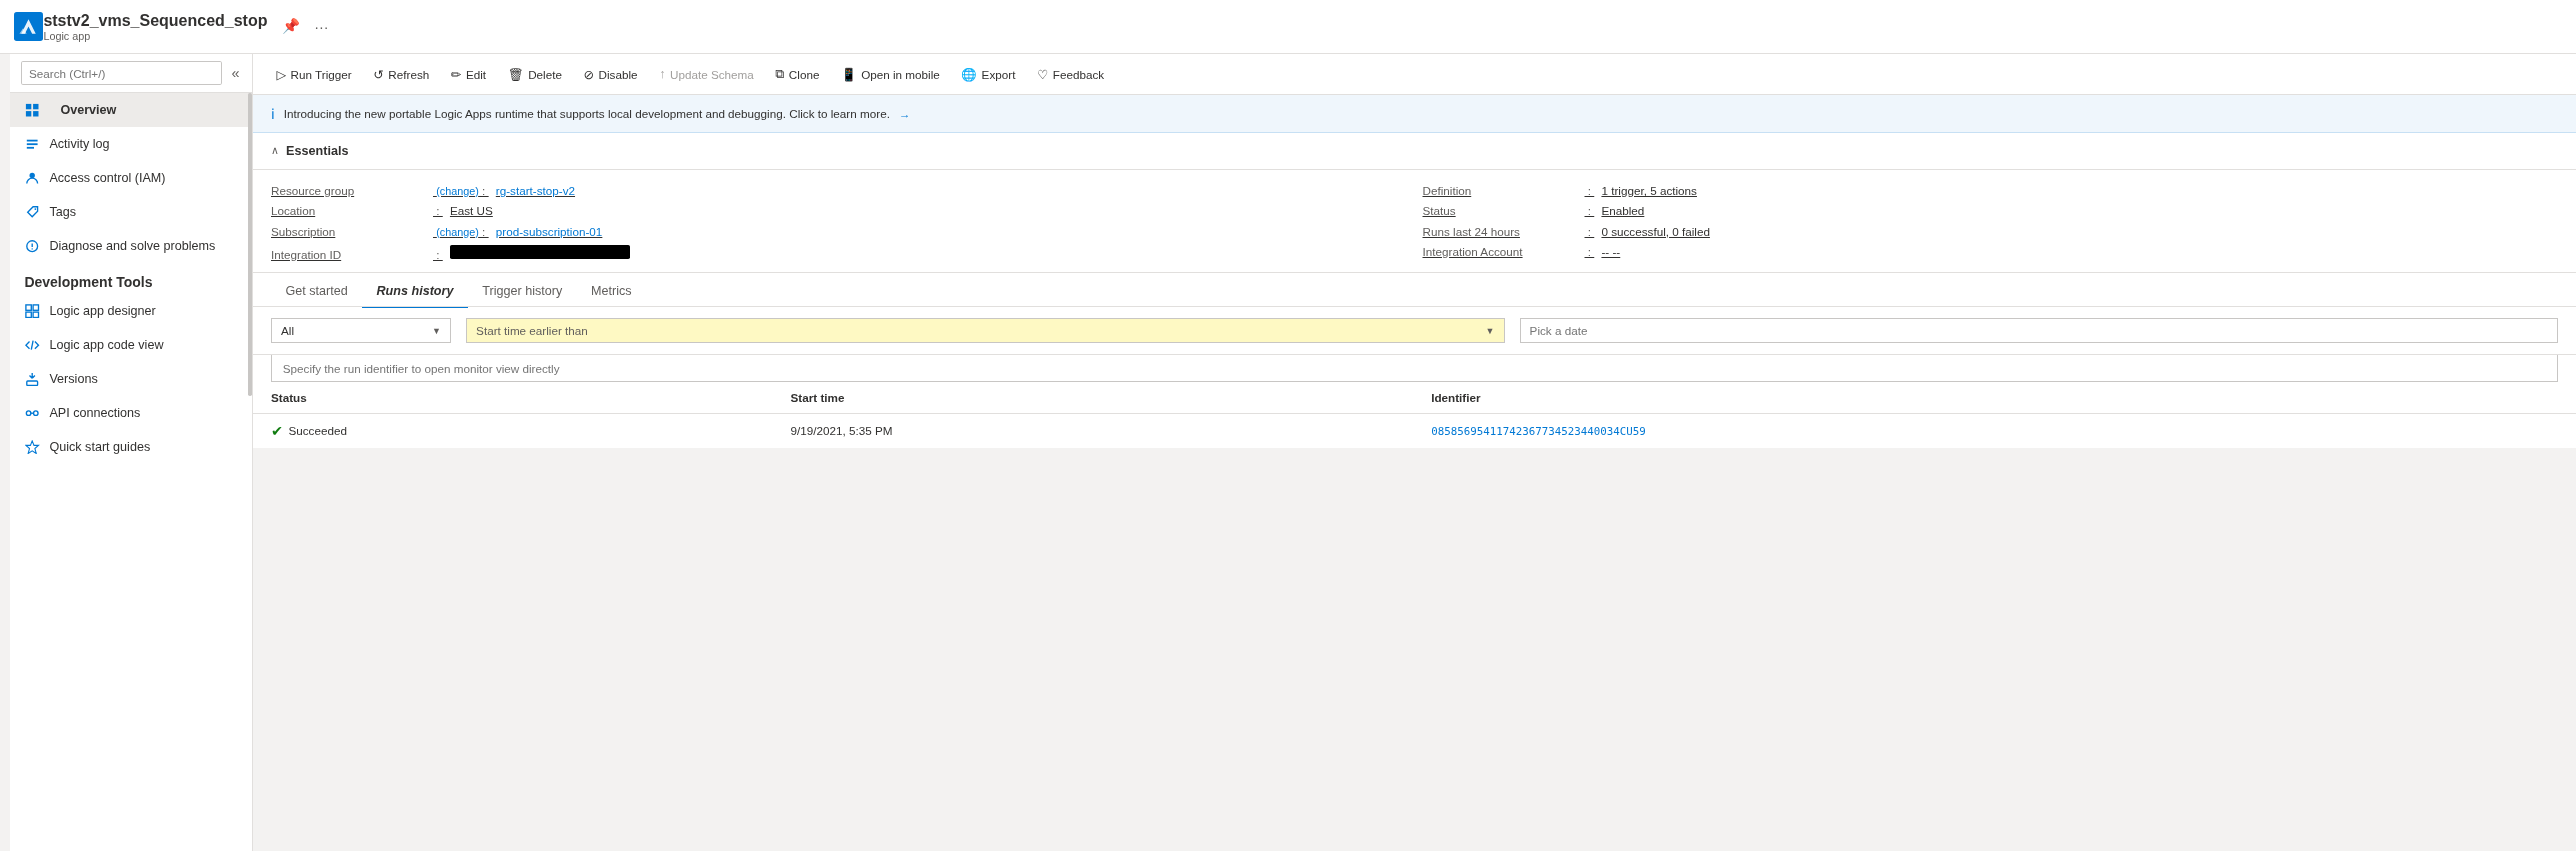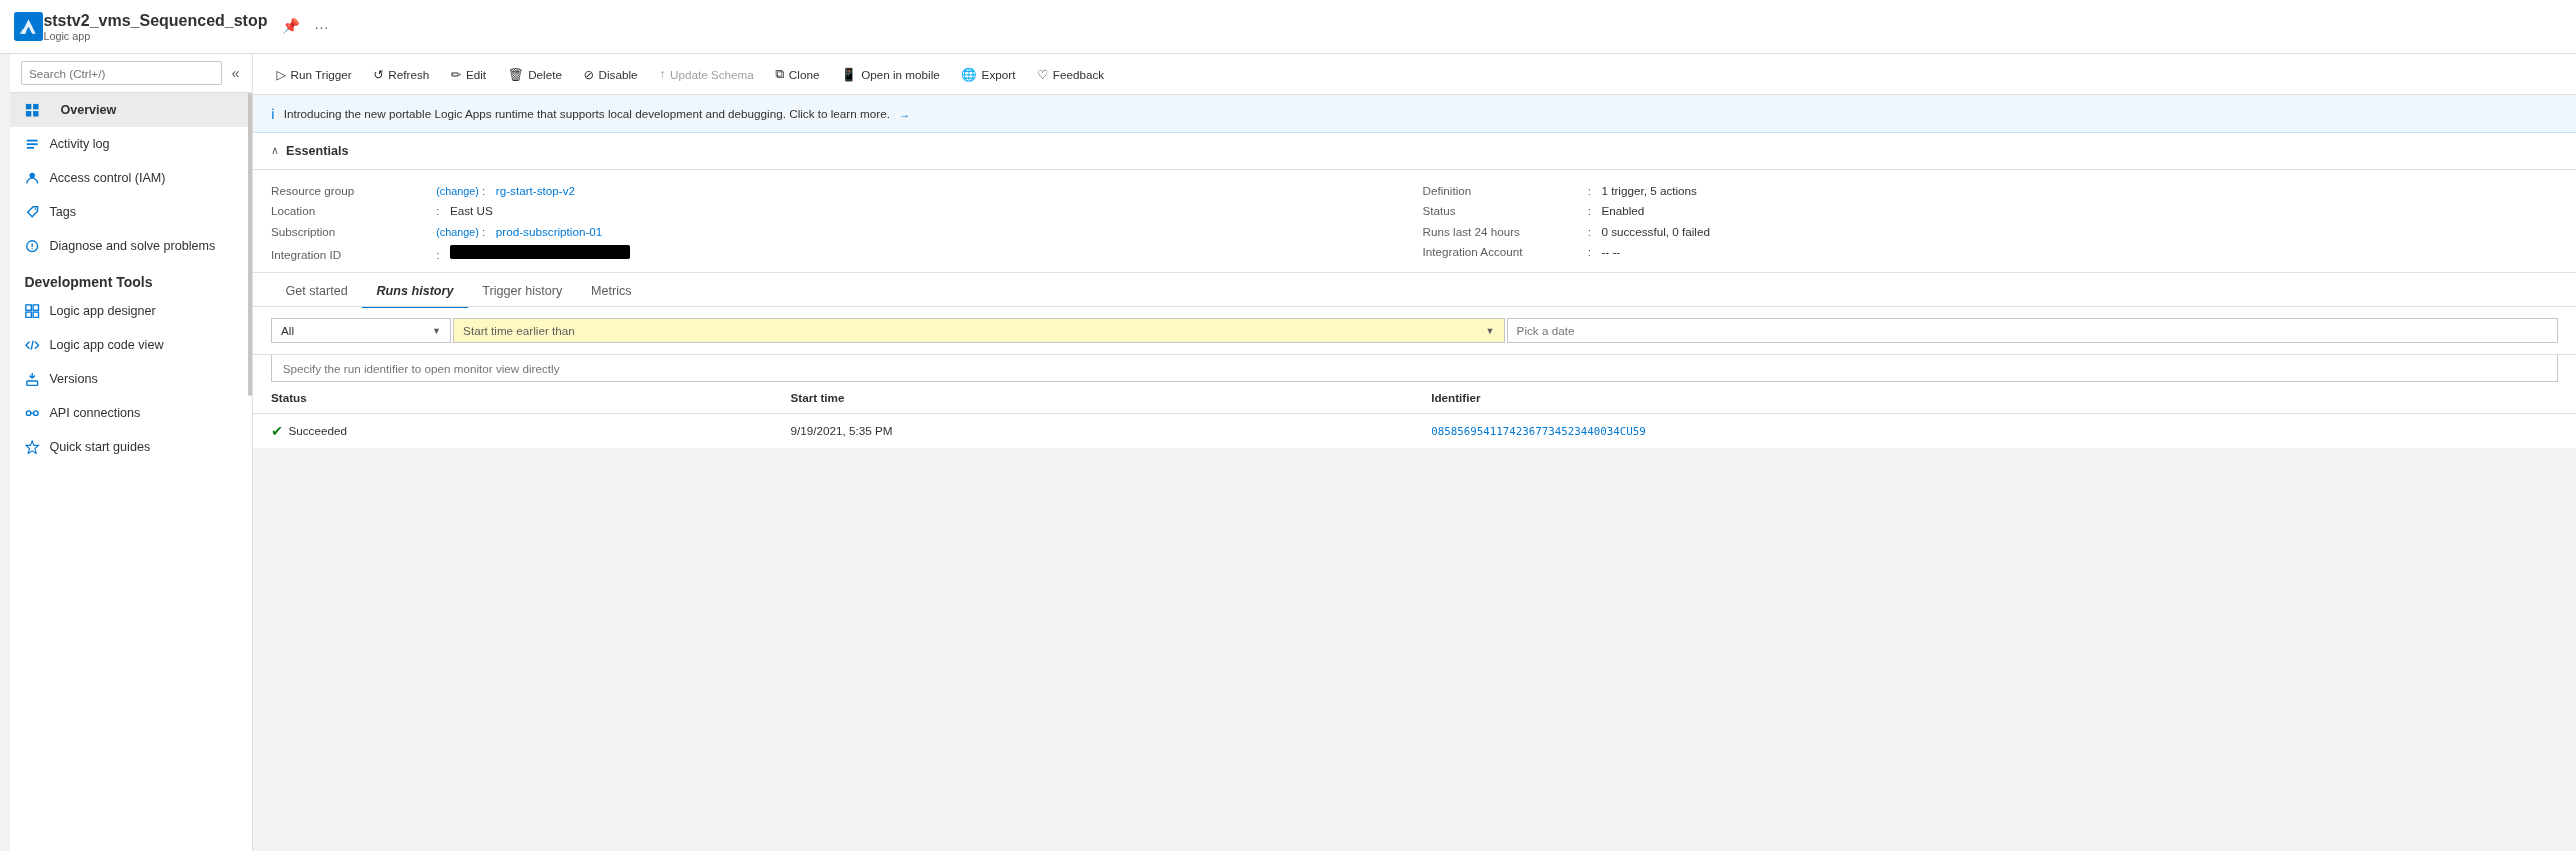--- a/index.html
+++ b/index.html
@@ -60,40 +60,40 @@
     .panel { background: #fff; margin: 0; padding: 0; }
 
     
     .essentials-header {
       display: flex; align-items: center; gap: 7.2px; padding: 10.8px 18px; border-bottom: 0.9px solid #e1dfdd; cursor: pointer;
     }
     .essentials-toggle { font-size: 10.8px; color: #605e5c; }
     .essentials-title { font-size: 12.6px; font-weight: 600; color: #323130; }
 
     .essentials-grid {
-      display: grid; grid-template-columns: 1fr 1fr; gap: 16px; padding: 14.4px 18px 10.8px 18px; border-bottom: 0.9px solid #e1dfdd;
+      display: grid; grid-template-columns: 1fr 1fr; gap: 16px; padding: 14.4px 18px 10.8px 18px; border-bottom: 0.9px solid #e1dfdd; text-decoration: underline;
     }
     .essentials-col { display: flex; flex-direction: column; gap: 7.2px; }
     .essentials-row { display: flex; align-items: baseline; gap: 0; font-size: 11.7px; }
     .essentials-label { color: #605e5c; min-width: 162px; }
     .essentials-colon { color: #605e5c; margin-right: 7.2px; }
     .essentials-value { color: #323130; }
     .essentials-link { color: #0078d4; cursor: pointer; text-decoration: none; font-size: 10.8px; }
     .essentials-link-main { color: #0078d4; cursor: pointer; text-decoration: none; }
     .redacted { display: inline-block; background: #000; color: #000; border-radius: 1.8px; min-width: 180px; height: 14.4px; }
 
     
     .tabs-bar { display: flex; align-items: flex-end; padding: 0 18px; border-bottom: 1.8px solid #e1dfdd; background: #fff; gap: 0; }
     .tab-item {
       padding: 10.8px 14.4px 9px 14.4px; font-size: 12.6px; cursor: pointer; color: #605e5c; border-bottom: 1.8px solid transparent; margin-bottom: -1.8px;
     }
     .tab-item.active { color: #323130; font-weight: 600; border-bottom: 1.8px solid #0078d4; font-style: italic; }
 
     
-    .filters-area { display: flex; gap: 3px; padding: 10.8px 18px; background: #fff; border-bottom: 0.9px solid #e1dfdd; align-items: flex-start; }
+    .filters-area { display: flex; gap: 16px; padding: 10.8px 18px; background: #fff; border-bottom: 0.9px solid #e1dfdd; align-items: flex-start; }
     .filter-select {
       display: flex; align-items: center; border: 0.9px solid #c8c6c4; background: #fff; padding: 5.4px 9px; font-size: 11.7px; min-width: 180px; cursor: pointer; gap: 5.4px;
     }
     .filter-select-text { flex: 1; }
     .filter-select-arrow { color: #605e5c; font-size: 9px; }
     .filter-date {
       flex: 1; display: flex; align-items: center; border: 0.9px solid #c8c6c4; background: #fef9c3; padding: 5.4px 9px; font-size: 11.7px; cursor: pointer; gap: 5.4px; margin-left: -0.9px;
     }
     .filter-date-text { flex: 1; color: #605e5c; }
     .filter-date-arrow { color: #605e5c; font-size: 9px; }

